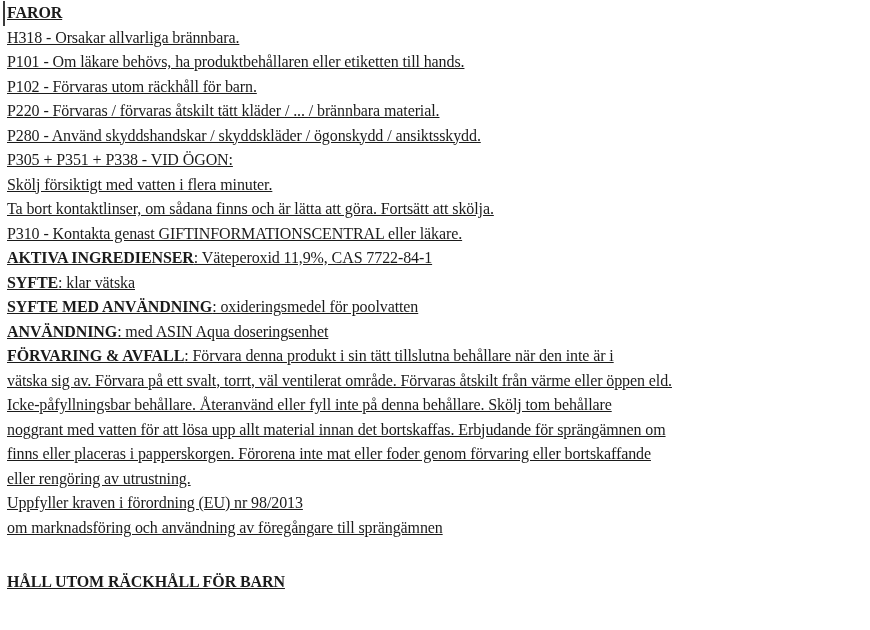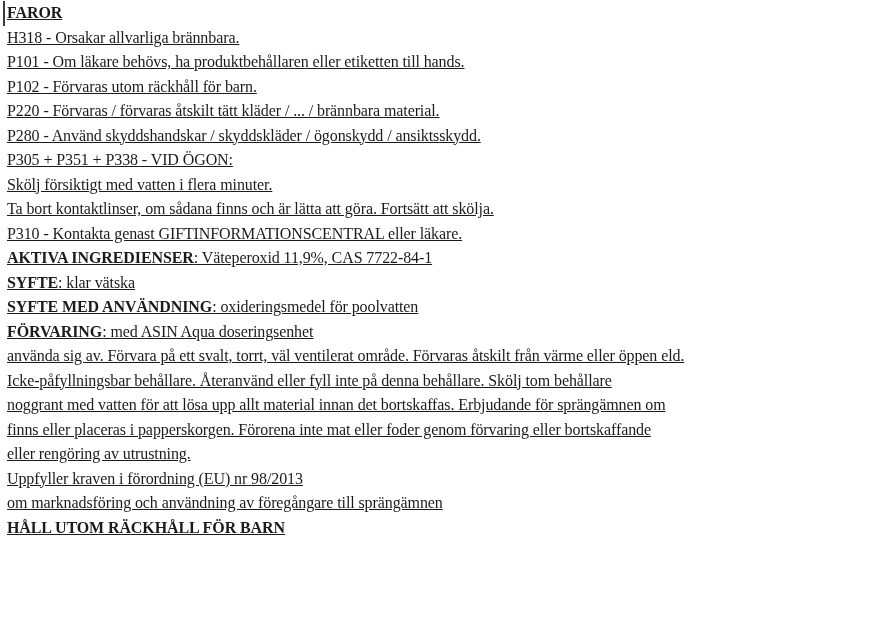--- a/index.html
+++ b/index.html
@@ -50,23 +50,24 @@
       <div class="line">P102 - Förvaras utom räckhåll för barn.</div>
       <div class="line">P220 - Förvaras / förvaras åtskilt tätt kläder / ... / brännbara material.</div>
       <div class="line">P280 - Använd skyddshandskar / skyddskläder / ögonskydd / ansiktsskydd.</div>
       <div class="line">P305 + P351 + P338 - VID ÖGON:</div>
       <div class="line">Skölj försiktigt med vatten i flera minuter.</div>
       <div class="line">Ta bort kontaktlinser, om sådana finns och är lätta att göra. Fortsätt att skölja.</div>
       <div class="line">P310 - Kontakta genast GIFTINFORMATIONSCENTRAL eller läkare.</div>
       <div class="line"><b>AKTIVA INGREDIENSER</b>: Väteperoxid 11,9%, CAS 7722-84-1</div>
       <div class="line"><b>SYFTE</b>: klar vätska</div>
       <div class="line"><b>SYFTE MED ANVÄNDNING</b>: oxideringsmedel för poolvatten</div>
-      <div class="line"><b>FÖRVARING</b>: med ASIN Aqua doseringsenhet</div>
-      <div class="line">använda sig av. Förvara på ett svalt, torrt, väl ventilerat område. Förvaras åtskilt från värme eller öppen eld.</div>
+      <div class="line"><b>ANVÄNDNING</b>: med ASIN Aqua doseringsenhet</div>
+      <div class="line"><b>FÖRVARING &amp; AVFALL</b>: Förvara denna produkt i sin tätt tillslutna behållare när den inte är i</div>
+      <div class="line">vätska sig av. Förvara på ett svalt, torrt, väl ventilerat område. Förvaras åtskilt från värme eller öppen eld.</div>
       <div class="line">Icke-påfyllningsbar behållare. Återanvänd eller fyll inte på denna behållare. Skölj tom behållare</div>
       <div class="line">noggrant med vatten för att lösa upp allt material innan det bortskaffas. Erbjudande för sprängämnen om</div>
       <div class="line">finns eller placeras i papperskorgen. Förorena inte mat eller foder genom förvaring eller bortskaffande</div>
       <div class="line">eller rengöring av utrustning.</div>
       <div class="line">Uppfyller kraven i förordning (EU) nr 98/2013</div>
       <div class="line">om marknadsföring och användning av föregångare till sprängämnen</div>
-      <div class="line" style=""><b>HÅLL UTOM RÄCKHÅLL FÖR BARN</b></div>
+      <div class="line" style="margin-top: 30px;"><b>HÅLL UTOM RÄCKHÅLL FÖR BARN</b></div>
     </div>
 </div>
 
 </body></html>

